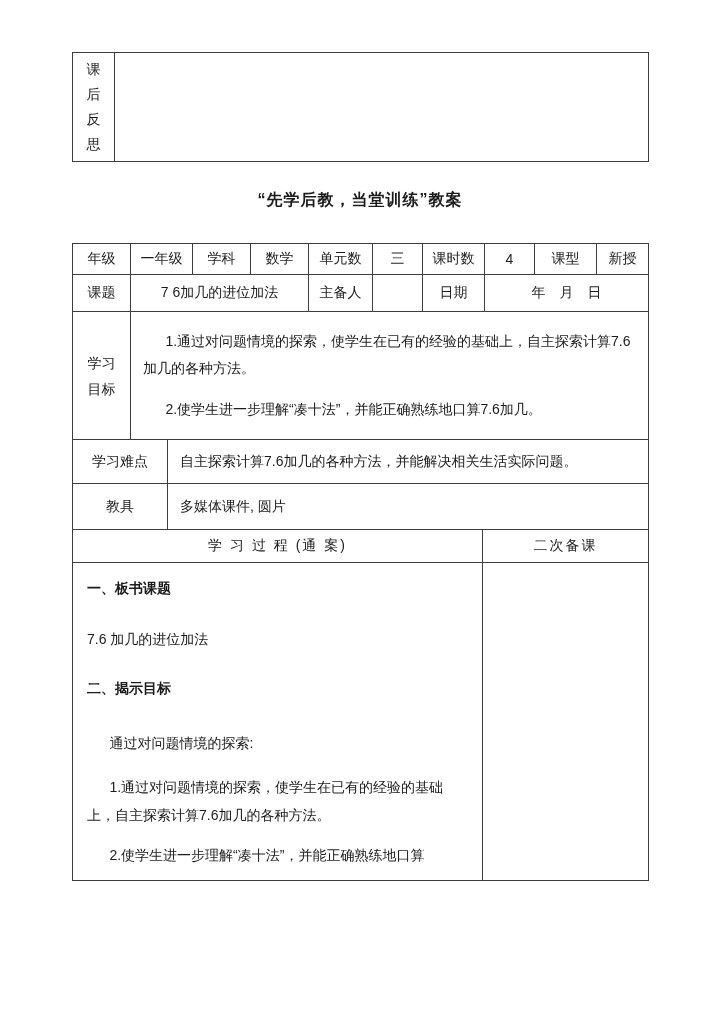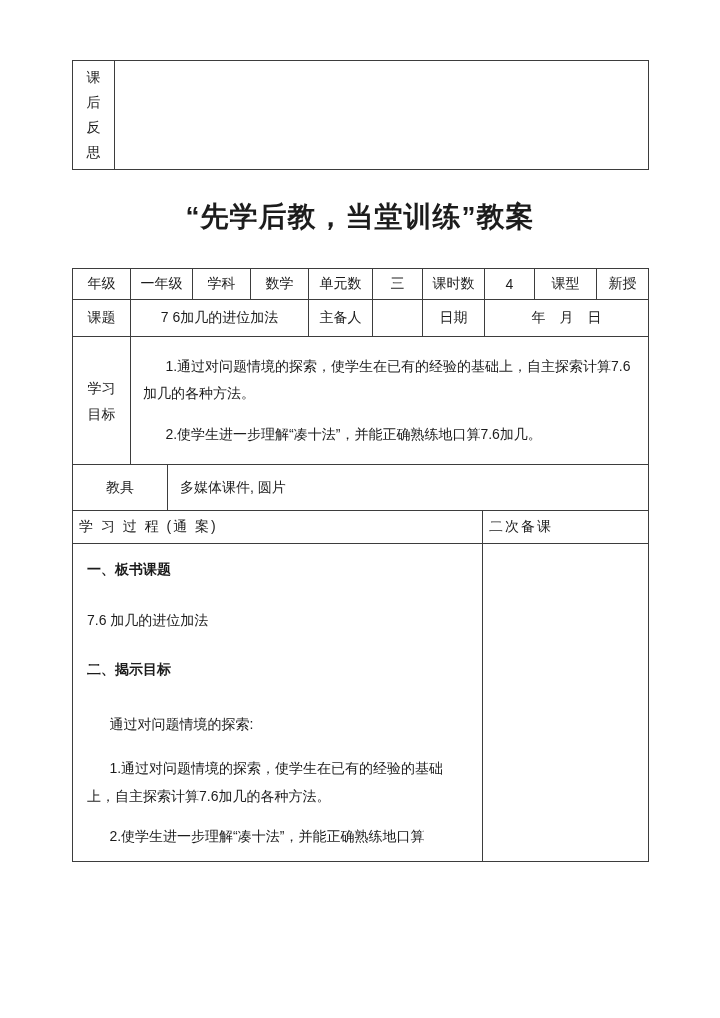--- a/index.html
+++ b/index.html
@@ -10,21 +10,21 @@
     font-family: "Liberation Sans", "DejaVu Sans", sans-serif;
     color: #1c1c1c;
   }
   body {
     width: 720px;
     height: 1018px;
     overflow: hidden;
   }
   .page {
     width: 576px;
-    margin: 12px auto;
+    margin: 4px auto;
     padding-top: 48px;
   }
   table {
     border-collapse: collapse;
     table-layout: fixed;
     width: 576px;
   }
   td {
     border: 1px solid #3d3d3d;
     font-size: 14px;
@@ -41,21 +41,21 @@
     width: 1.1em;
     word-break: break-all;
     line-height: 25px;
     font-size: 14px;
     text-align: center;
   }
 
   
   .doc-title {
     text-align: center;
-    font-size: 28px;
+    font-size: 16px;
     font-weight: bold;
     margin: 28px 0 32px 0;
     letter-spacing: 1px;
   }
 
   
   .info-table td { text-align: center; }
   .info-table .r1 td { height: 31px; }
   .info-table .r2 td { height: 37px; }
 
@@ -76,21 +76,21 @@
   }
   .goal-content p:last-child { margin-bottom: 4px; }
 
   
   .rows-table .row-label { text-align: center; }
   .rows-table td { height: 44px; }
   .rows-table tr:last-child td { height: 46px; }
   .rows-table .row-value { padding-left: 12px; }
 
   
-  .process-table .hdr { text-align: left; height: 33px; letter-spacing: 2px; }
+  .process-table .hdr { text-align: center; height: 33px; letter-spacing: 2px; }
   .process-table .content-cell {
     vertical-align: top;
     height: 318px;
     padding: 14px 14px 10px 14px;
   }
   .content-cell p { line-height: 20px; margin: 0; }
   .p-sec-title { font-weight: bold; font-family: Liberation Serif, serif; }
   .p1 { margin: 2px 0 30px 0 !important; }
   .p2 { margin: 0 0 30px 0 !important; }
   .p3 { margin: 0 0 34px 0 !important; }
@@ -175,20 +175,24 @@
   </tbody>
     </table>
 
   <table class="tbl rows-table">
     <colgroup>
         <col style="width:95px">
         <col style="width:481px">
       </colgroup>
     <tbody>
     <tr>
+      <td class="row-label">学习难点</td>
+      <td class="row-value">自主探索计算7.6加几的各种方法，并能解决相关生活实际问题。</td>
+    </tr>
+    <tr>
       <td class="row-label">教具</td>
       <td class="row-value">多媒体课件, 圆片</td>
     </tr>
   </tbody>
     </table>
 
   <table class="tbl process-table">
     <colgroup>
         <col style="width:410px">
         <col style="width:166px">

